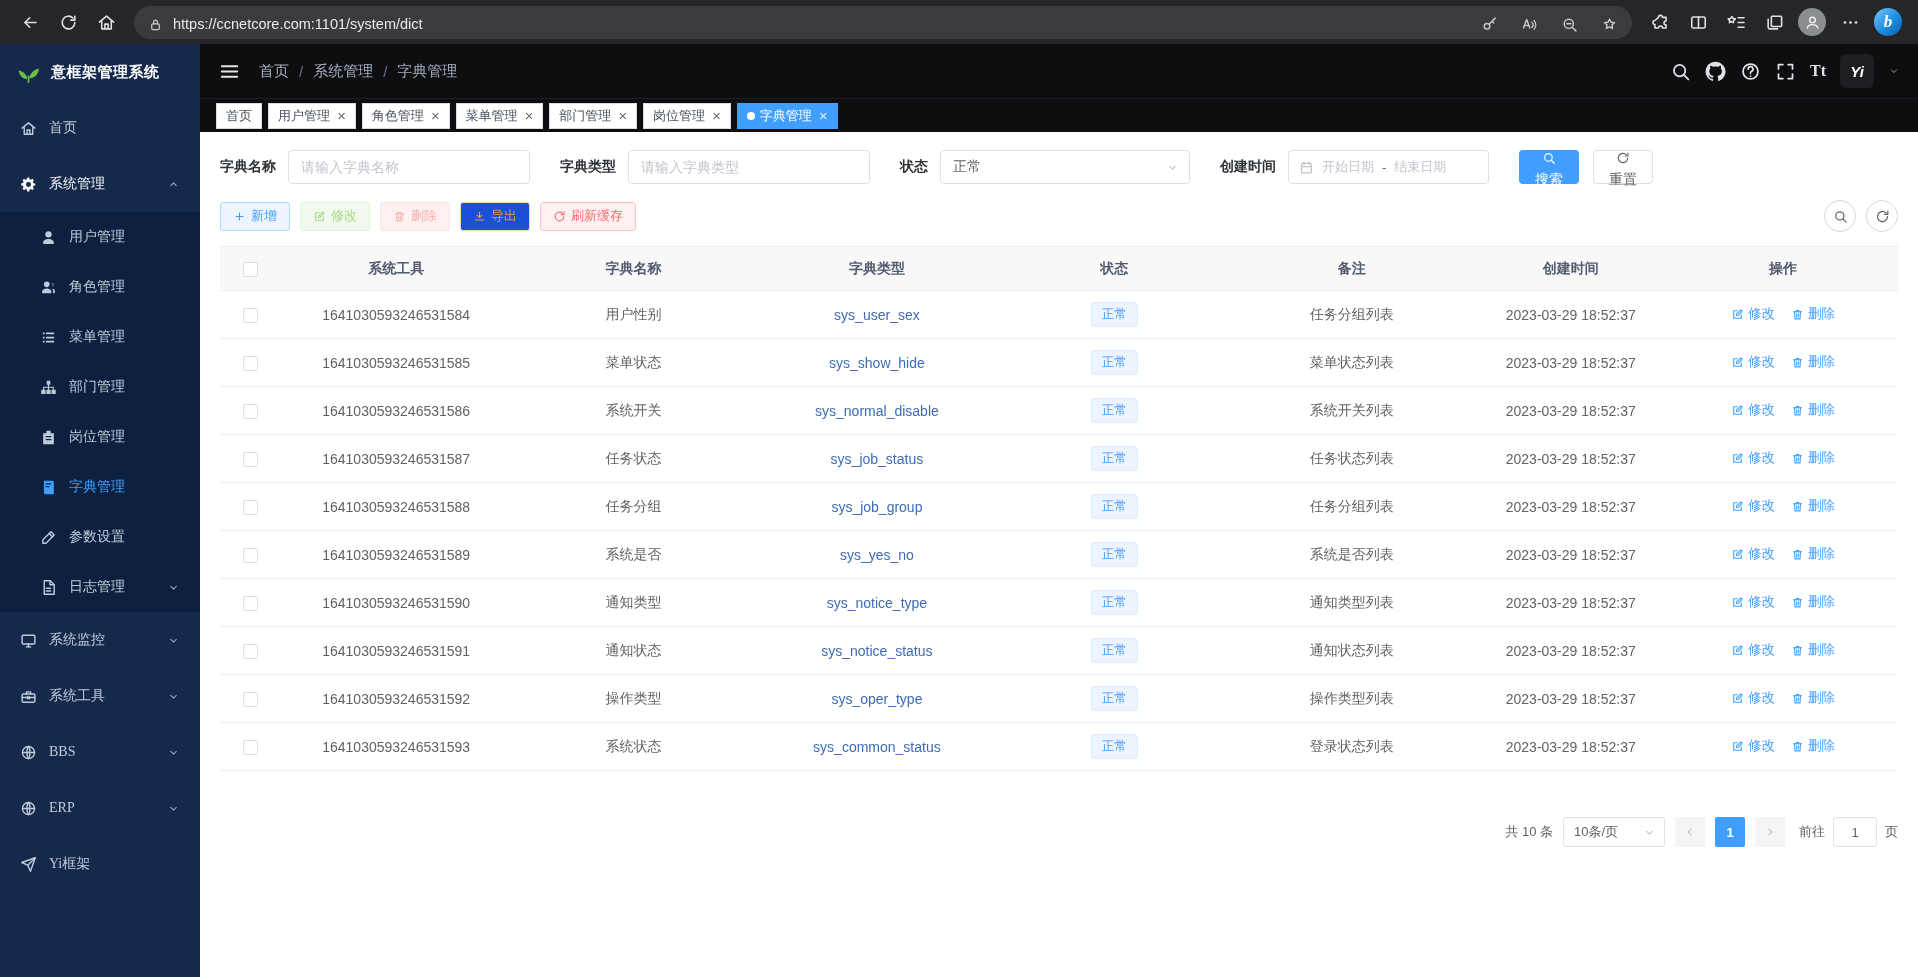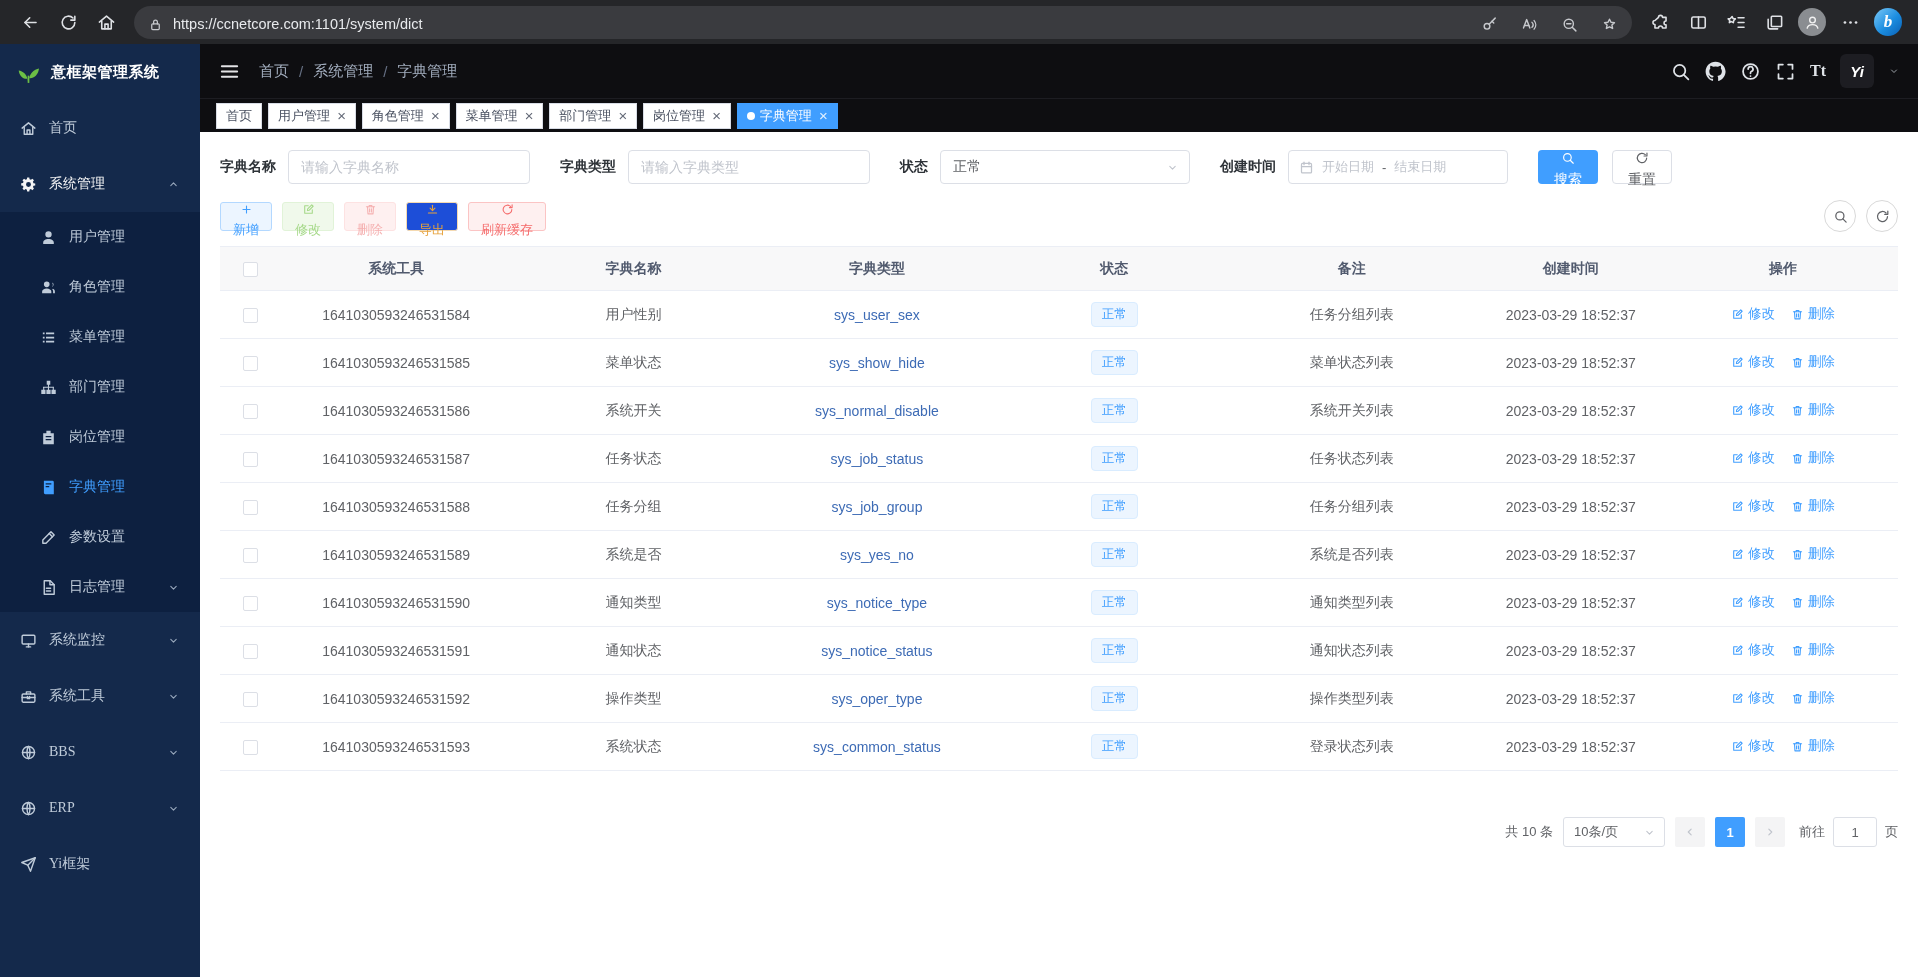--- a/index.html
+++ b/index.html
@@ -64,30 +64,30 @@
   
   .content{flex:1;padding:18px 20px;overflow:hidden;}
   .filters{display:flex;align-items:center;margin-bottom:16px;}
   .f-item{display:flex;align-items:center;margin-right:30px;}
   .f-label{font-size:14px;font-weight:700;color:#2e3338;margin-right:12px;white-space:nowrap;}
   .input{height:34px;border:1px solid #dcdfe6;border-radius:4px;background:#fff;font-size:14px;color:#606266;padding:0 12px;}
   .input::placeholder{color:#c0c4cc;}
   .w-name{width:242px;}
   .select{width:250px;height:34px;border:1px solid #dcdfe6;border-radius:4px;display:flex;align-items:center;justify-content:space-between;padding:0 10px 0 12px;font-size:14px;color:#606266;cursor:pointer;background:#fff;}
   .sel-arrow{width:13px;height:13px;color:#c0c4cc;}
-  .daterange{width:220px;height:34px;border:1px solid #dcdfe6;border-radius:4px;display:flex;align-items:center;gap:8px;padding:0 10px;font-size:13px;color:#c0c4cc;cursor:pointer;background:#fff;}
+  .daterange{width:201px;height:34px;border:1px solid #dcdfe6;border-radius:4px;display:flex;align-items:center;gap:8px;padding:0 10px;font-size:13px;color:#c0c4cc;cursor:pointer;background:#fff;}
   .dr-cal{width:15px;height:15px;color:#c0c4cc;}
   .dr-sep{color:#606266;}
   .btn{height:34px;border-radius:4px;font-size:14px;display:inline-flex;align-items:center;gap:6px;padding:0 15px;cursor:pointer;border:1px solid transparent;background:#fff;white-space:nowrap;flex-direction:column;}
   .btn .bic{width:14px;height:14px;}
   .btn-search{background:#409eff;color:#fff;margin-right:14px;}
   .btn-reset{border-color:#dcdfe6;color:#606266;}
 
   .toolbar{display:flex;align-items:center;gap:10px;margin-bottom:14px;}
-  .btn-mini{height:29px;padding:0 12px;border-radius:3px;font-size:13px;display:inline-flex;align-items:center;gap:5px;cursor:pointer;border:1px solid;white-space:nowrap;flex-direction:column;}
+  .btn-mini{height:29px;padding:0 12px;border-radius:3px;font-size:13px;display:inline-flex;align-items:center;gap:5px;cursor:pointer;border:1px solid;white-space:nowrap;}
   .btn-mini .bic{width:13px;height:13px;}
   .bm-add{background:#ecf5ff;border-color:#b3d8ff;color:#409eff;}
   .bm-edit{background:#f0f9eb;border-color:#e1f3d8;color:#a6d98a;cursor:not-allowed;}
   .bm-del{background:#fef0f0;border-color:#fde2e2;color:#f5b1b1;cursor:not-allowed;}
   .bm-export{background:#1d4ed8;border-color:#f5dab1;color:#e6a23c;}
   .bm-cache{background:#fef0f0;border-color:#fbc4c4;color:#f56c6c;}
   .toolbar-right{margin-left:auto;display:flex;gap:10px;}
   .circle-btn{width:32px;height:32px;border-radius:50%;border:1px solid #d9d9d9;background:#fff;color:#606266;display:flex;align-items:center;justify-content:center;cursor:pointer;}
   .circle-btn .ic{width:15px;height:15px;}
 

